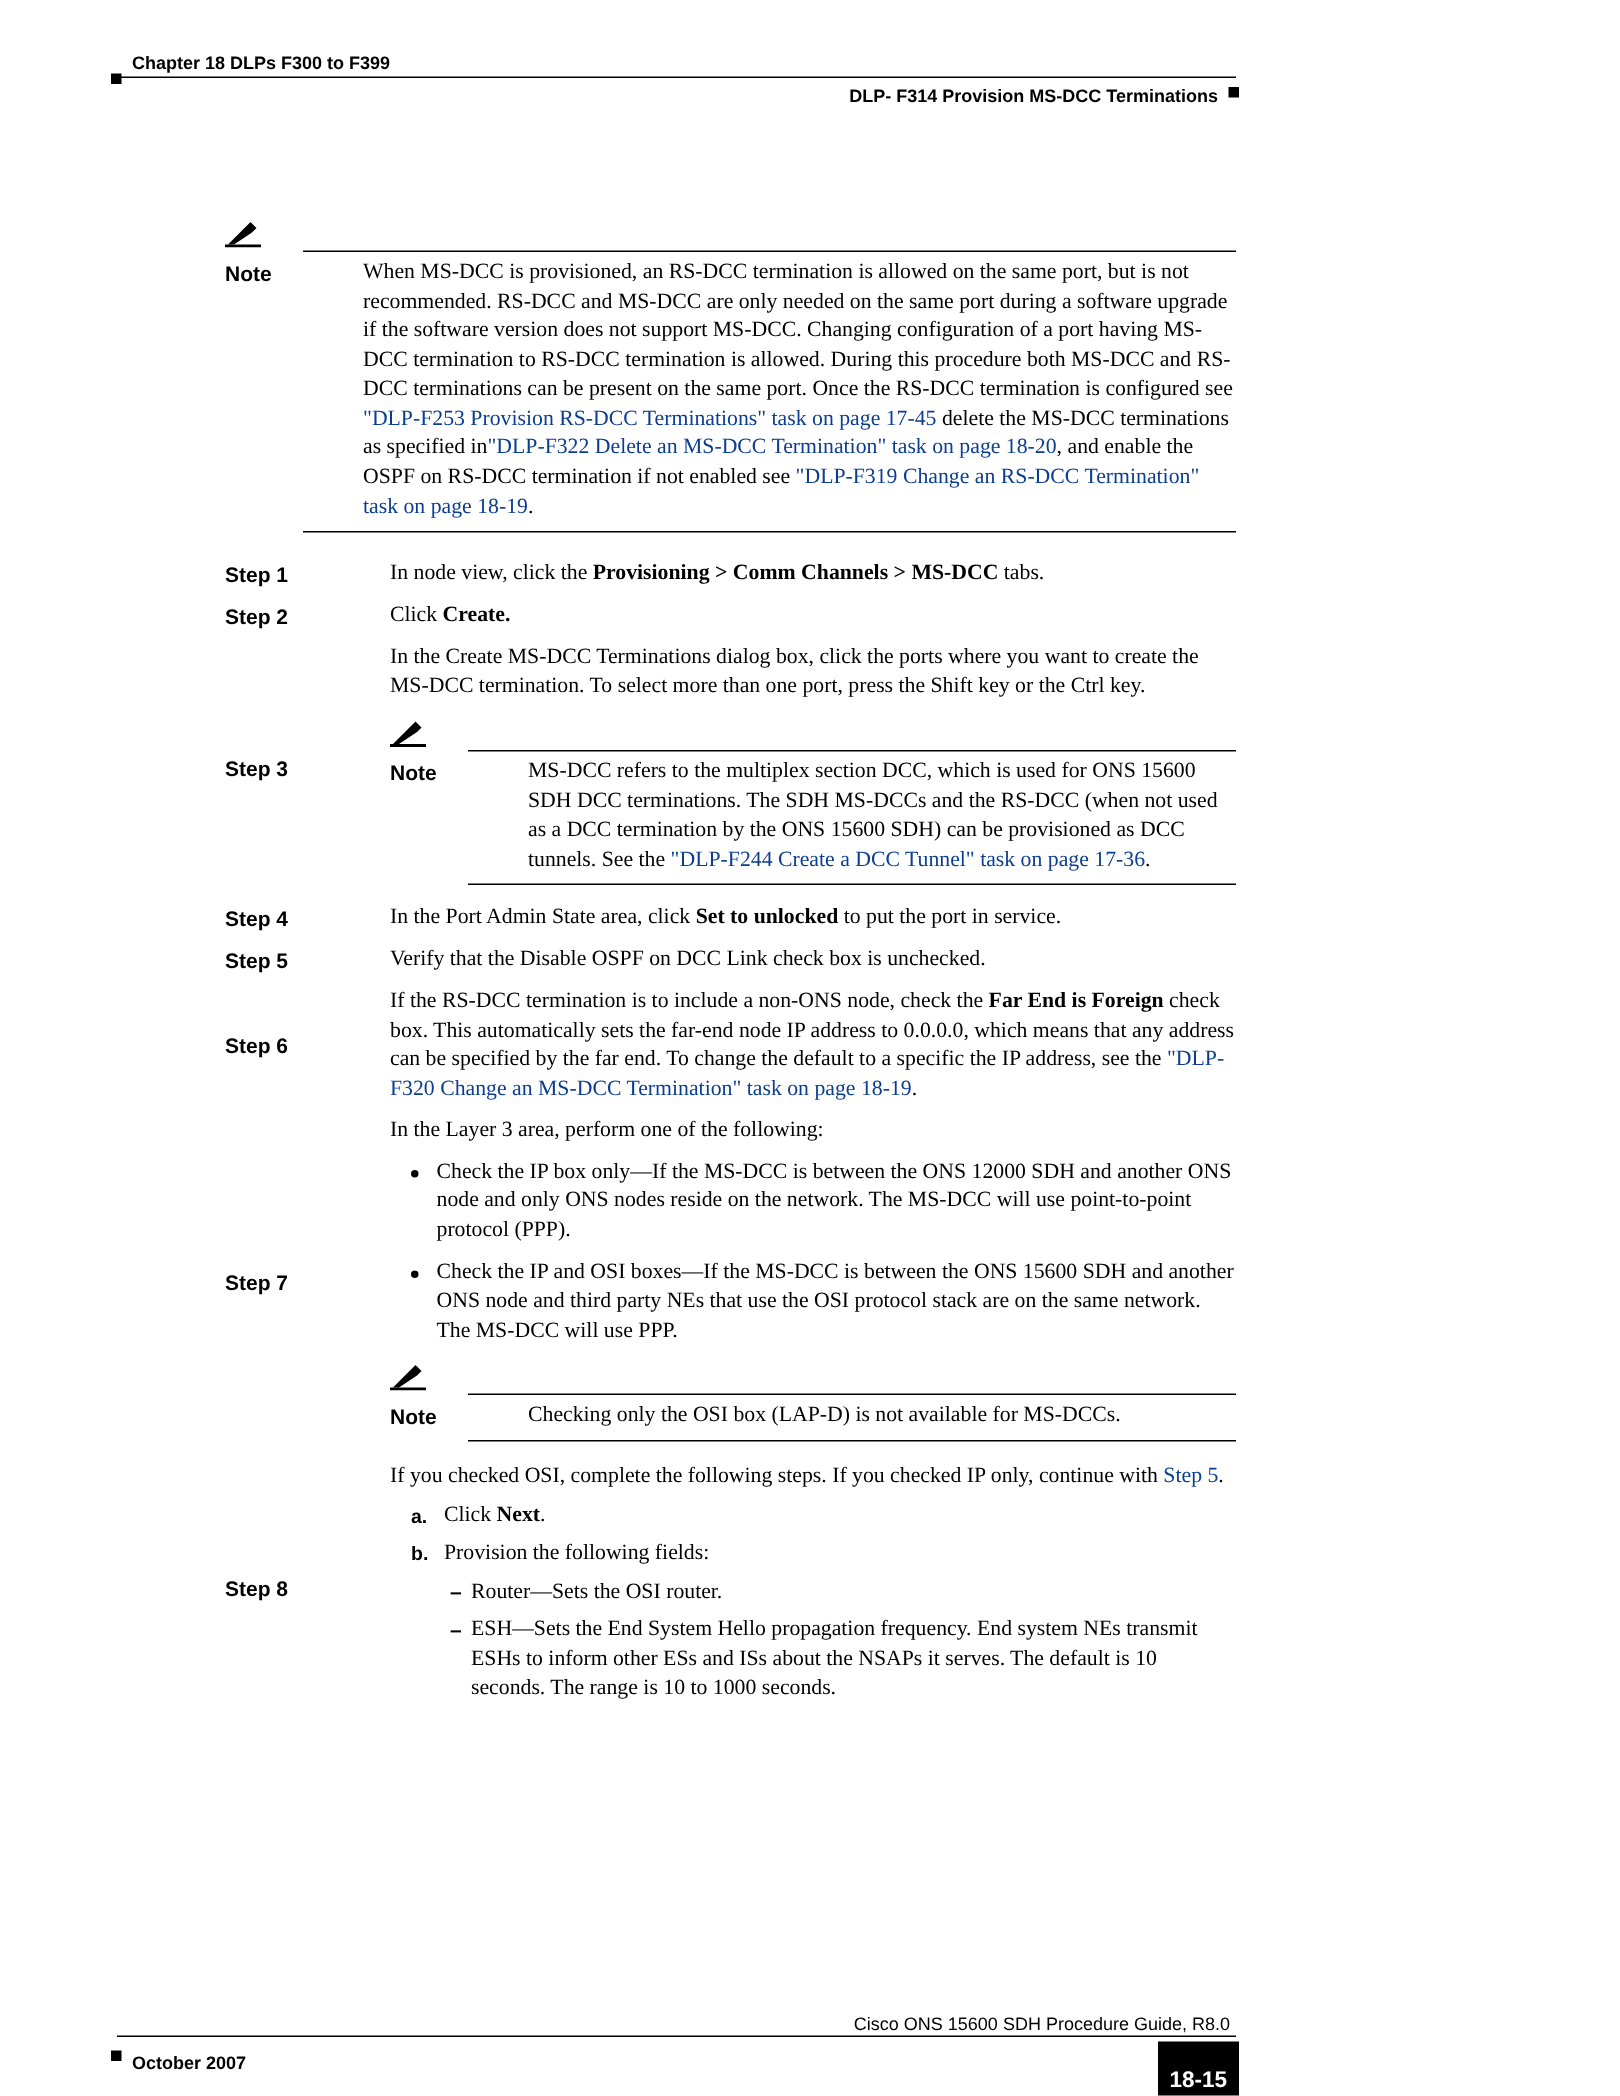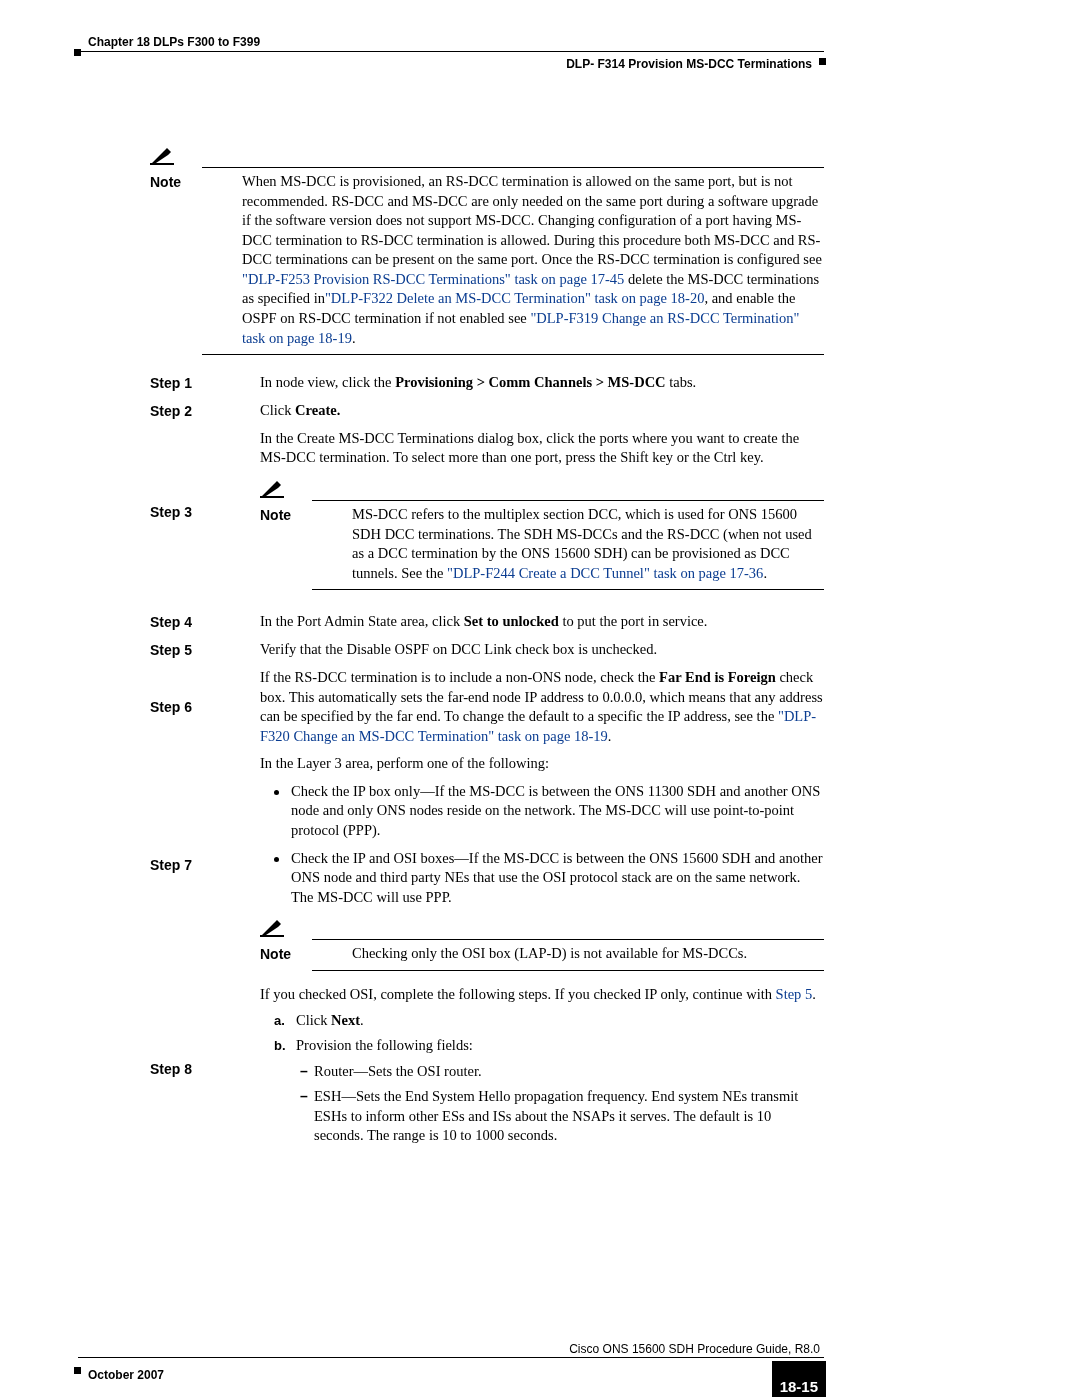--- a/index.html
+++ b/index.html
@@ -268,21 +268,21 @@
               <div class="note-label">Note</div>
               <div class="note-body">
                 <span>MS-DCC refers to the multiplex section DCC, which is used for ONS 15600 SDH DCC terminations. The SDH MS-DCCs and the RS-DCC (when not used as a DCC termination by the ONS 15600 SDH) can be provisioned as DCC tunnels. See the </span><span class="link">"DLP-F244 Create a DCC Tunnel" task on page 17-36</span><span>.</span>
               </div>
             </div>
             <div class="note-rule after"></div>
           </div>
         </div>
       </div>
 
-      <div class="step-row" style="margin-top:18px">
+      <div class="step-row" style="margin-top:8px">
         <div class="step-label">Step 4</div>
         <div class="step-body">
           <span>In the Port Admin State area, click </span><span class="bold">Set to unlocked</span><span> to put the port in service.</span>
         </div>
       </div>
 
       <div class="step-row">
         <div class="step-label">Step 5</div>
         <div class="step-body">Verify that the Disable OSPF on DCC Link check box is unchecked.</div>
       </div>
@@ -294,21 +294,21 @@
         </div>
       </div>
 
       <div class="step-row">
         <div class="step-label">Step 7</div>
         <div class="step-body">
           <span>In the Layer 3 area, perform one of the following:</span>
           <div class="bullet-list">
             <div class="bullet">
               <div class="dot"></div>
-              <div>Check the IP box only—If the MS-DCC is between the ONS 11300 SDH and another ONS node and only ONS nodes reside on the network. The MS-DCC will use point-to-point protocol (PPP).</div>
+              <div>Check the IP box only—If the MS-DCC is between the ONS 12000 SDH and another ONS node and only ONS nodes reside on the network. The MS-DCC will use point-to-point protocol (PPP).</div>
             </div>
             <div class="bullet">
               <div class="dot"></div>
               <div>Check the IP and OSI boxes—If the MS-DCC is between the ONS 15600 SDH and another ONS node and third party NEs that use the OSI protocol stack are on the same network. The MS-DCC will use PPP.</div>
             </div>
           </div>
           <div class="nested-note">
             <span class="note-icon">
               <svg width="24" height="18" viewBox="0 0 24 18">
                   <path d="M2 16 L14 4 L18 8 L6 16 Z M14 4 L17 1 L21 5 L18 8 Z" fill="#000"></path>

